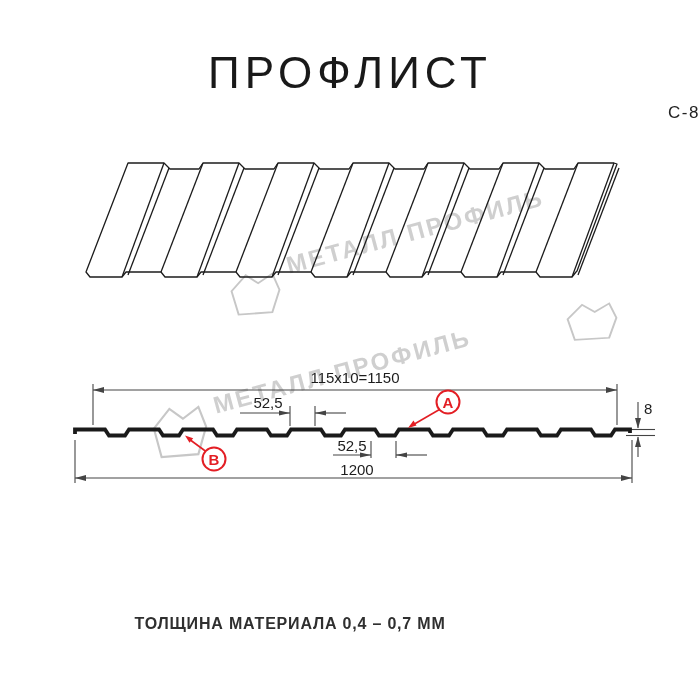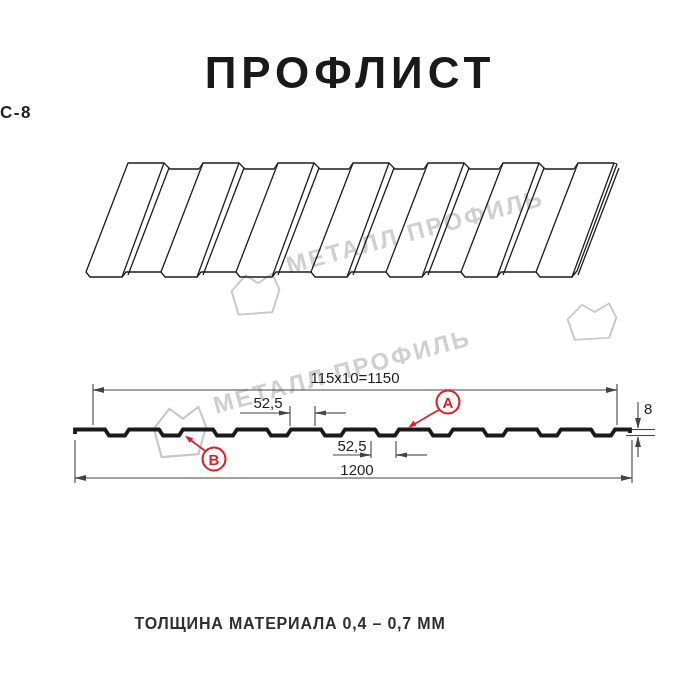--- a/index.html
+++ b/index.html
@@ -1,22 +1,22 @@
 <!DOCTYPE html>
 <html style="--accent: #e31e24; --line: #444444; --profile: #1a1a1a; --wm: #c7c7c7;"><head>
 <meta charset="utf-8">
 <style>
   html,body{margin:0;padding:0;}
   body{width:700px;height:700px;position:relative;overflow:hidden;
        font-family:"Liberation Sans",sans-serif;background:#ffffff;}
   .abs{position:absolute;}
   .title{top:48px;left:0;width:700px;text-align:center;
-         font-size:44px;font-weight:bold;letter-spacing:5px;color:#191919;}
-  .subtitle{top:103px;left:0;width:700px;text-align:left;
-            font-size:17px;font-weight:700;letter-spacing:1.5px;color:#222;}
+         font-size:44px;font-weight:normal;letter-spacing:5px;color:#191919;}
+  .subtitle{top:103px;left:0;width:700px;text-align:right;
+            font-size:17px;font-weight:400;letter-spacing:1.5px;color:#222;}
   .footer{top:615px;left:0;width:580px;text-align:center;
           font-size:16px;font-weight:600;letter-spacing:0.8px;color:#2f2f2f;}
   .wm-text{font-size:24px;font-weight:bold;letter-spacing:2.5px;
            color:var(--wm,#c7c7c7);white-space:nowrap;
            transform:rotate(-15deg);transform-origin:0 50%;opacity:.85;}
   svg{position:absolute;left:0;}
   .thin{stroke:var(--line,#4a4a4a);stroke-width:1.1;fill:none;}
   .arrow{fill:var(--line,#4a4a4a);stroke:none;}
   .dimtext{fill:#1d1d1d;font-size:15px;font-family:"Liberation Sans",sans-serif;}
   .profile{stroke:var(--profile,#1a1a1a);stroke-width:3.8;fill:none;}

